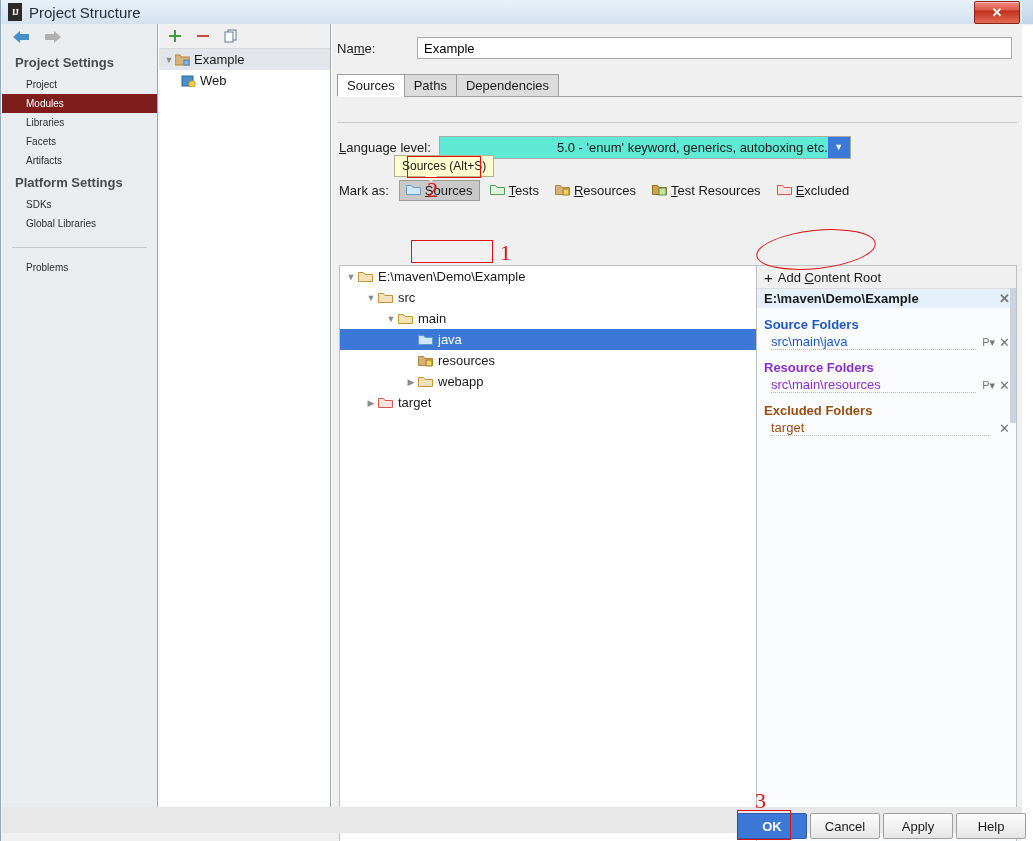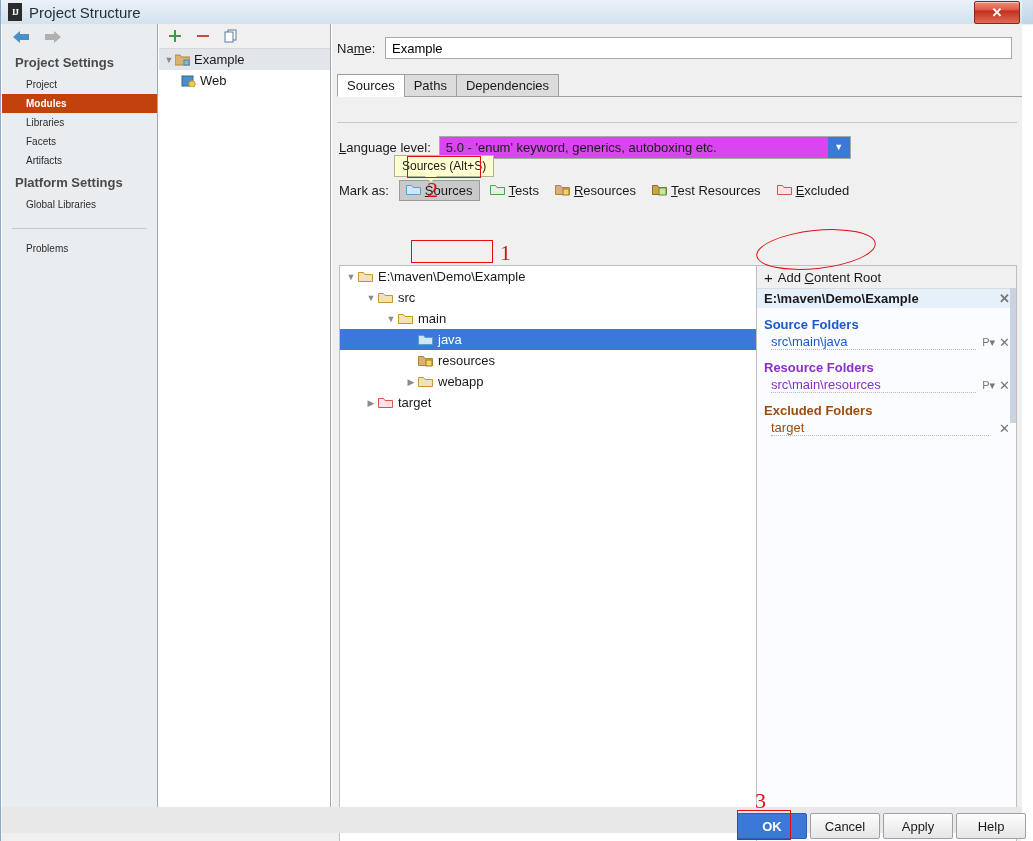--- a/index.html
+++ b/index.html
@@ -67,63 +67,63 @@
   }
   #navarrows{height:26px;display:flex;align-items:center;padding-left:10px;gap:14px;}
   .navarrow{width:18px;height:16px;cursor:pointer;}
   .sb-group{
     font-weight:bold;color:#4a4a4a;font-size:13px;
     padding:5px 0 5px 13px;
   }
   .sb-item{
     font-size:10px;color:#2b2b2b;padding:4px 0 4px 24px;cursor:pointer;
   }
-  .sb-item.selected{background:#c2410c;color:#ffffff;font-weight:bold;}
+  .sb-item.selected{background:#7f1d1d;color:#ffffff;}
   .sb-sep{height:1px;background:#c4cbd0;margin:14px 10px 10px 10px;}
   
   #modpanel{
     position:absolute;left:158px;top:0;width:172px;height:783px;
     background:#ffffff;border-right:1px solid #9fa8ad;box-sizing:border-box;
   }
   #modtoolbar{
     height:24px;background:#f0f0f0;display:flex;align-items:center;
     padding-left:8px;gap:12px;border-bottom:1px solid #d8d8d8;
   }
   .tbicon{width:16px;height:16px;cursor:pointer;display:block;}
   .mod-row{display:flex;align-items:center;height:21px;font-size:13px;padding-left:4px;cursor:pointer;}
   .mod-row.sel{background:#e2e5ea;}
   .tri{width:12px;display:inline-block;text-align:center;color:#8b8b8b;font-size:9px;}
   
   #main{
     position:absolute;left:331px;top:0;width:690px;height:783px;
     background:#f0f0f0;box-sizing:border-box;
   }
-  #namerow{display:flex;align-items:center;height:32px;padding:8px 10px 0 5px;}
+  #namerow{display:flex;align-items:center;height:32px;padding:8px 10px 0 5px;gap:32px;}
   #namelabel{width:48px;font-size:13px;}
   #nameinput{
     flex:1;height:22px;border:1px solid #a9a9a9;background:#fff;
     font-family:"Liberation Sans",sans-serif;font-size:13px;
     padding:0 6px;box-sizing:border-box;outline:none;
   }
   #tabs{display:flex;align-items:flex-end;height:22px;margin:10px 0 0 5px;
         border-bottom:1px solid #a0a0a0;padding-left:0;}
   .tab{
     font-size:13px;padding:3px 9px 3px 9px;border:1px solid #a0a0a0;
     background:#dcdcdc;margin-right:-1px;cursor:pointer;position:relative;top:1px;
   }
   .tab.active{background:#ffffff;border-bottom:1px solid #ffffff;}
   #panelbody{
     position:absolute;left:5px;top:98px;width:680px;height:680px;
     background:#f0f0f0;border-top:1px solid #c8c8c8;
   }
   #langrow{display:flex;align-items:center;height:24px;margin-top:12px;padding-left:2px;}
   #langlabel{font-size:13px;margin-right:8px;}
   #langbox{
-    width:412px;height:23px;border:1px solid #a9a9a9;background:#d946ef;
-    display:flex;align-items:center;justify-content:space-between;box-sizing:border-box;
+    width:412px;height:23px;border:1px solid #a9a9a9;background:#5eead4;
+    display:flex;align-items:center;justify-content:flex-end;box-sizing:border-box;
     cursor:pointer;
   }
   #langval{font-size:13px;padding-left:6px;white-space:nowrap;}
   #langarrow{
     width:22px;height:21px;background:#3b78d8;color:#fff;font-size:9px;
     display:flex;align-items:center;justify-content:center;
   }
   #tooltip{
     position:absolute;left:57px;top:32px;
     background:#ffffd0;border:1px solid #b3b38f;
@@ -250,20 +250,21 @@
       </div>
 
       <div class="sb-group">Project Settings</div>
       <div class="sb-item">Project</div>
       <div class="sb-item selected">Modules</div>
       <div class="sb-item">Libraries</div>
       <div class="sb-item">Facets</div>
       <div class="sb-item">Artifacts</div>
 
       <div class="sb-group">Platform Settings</div>
+      <div class="sb-item">SDKs</div>
       <div class="sb-item">Global Libraries</div>
 
       <div class="sb-sep"></div>
       <div class="sb-item">Problems</div>
     </div>
 
     <div id="modpanel">
       <div id="modtoolbar">
         <svg class="tbicon" viewBox="0 0 16 16">
           <path d="M7 2 h2 v5 h5 v2 h-5 v5 h-2 v-5 h-5 v-2 h5 z" fill="#3e9c3e"></path>

